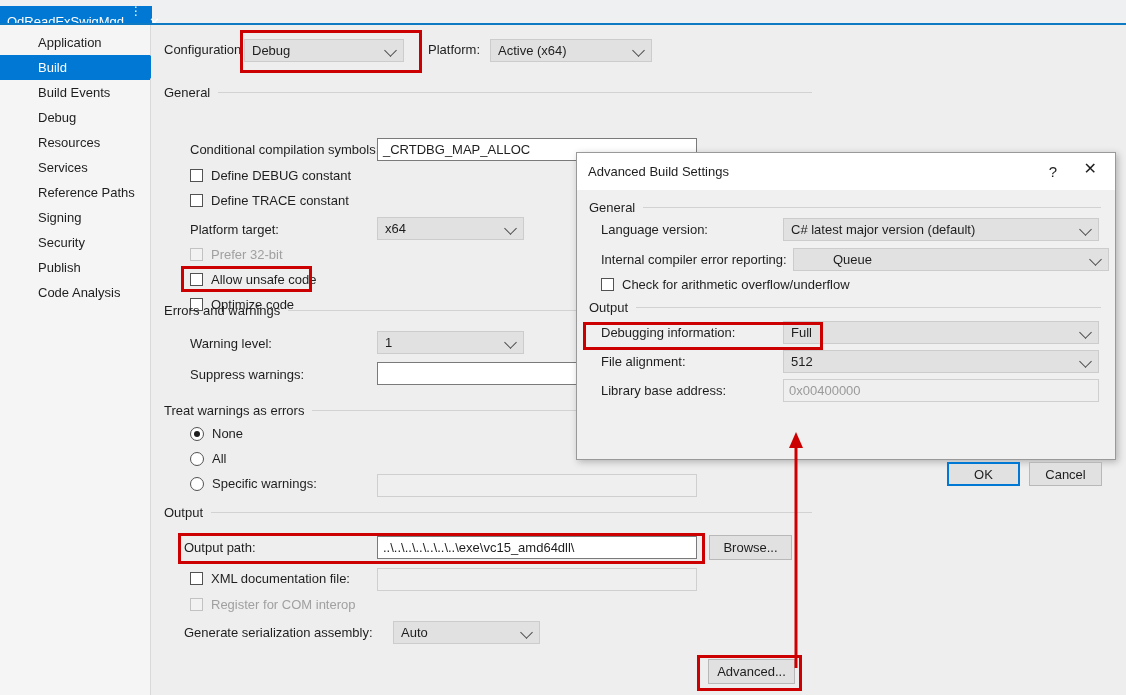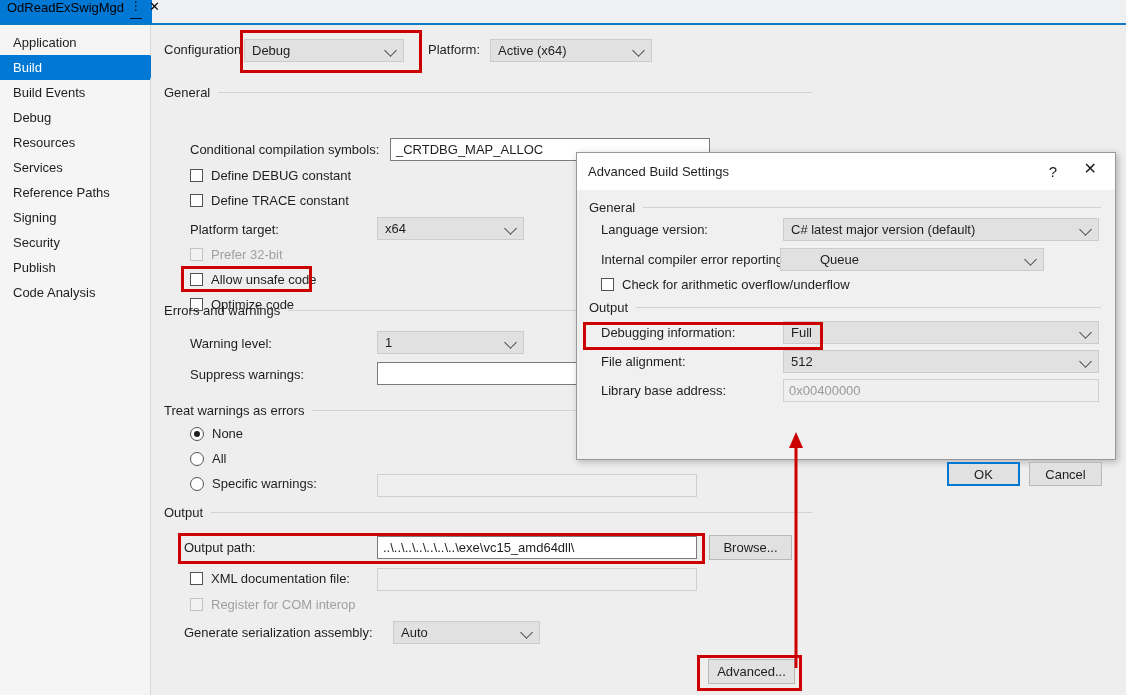--- a/index.html
+++ b/index.html
@@ -5,32 +5,32 @@
   html,body{margin:0;padding:0;}
   body{
     width:1126px;height:695px;position:relative;overflow:hidden;
     background:#eeeeee;
     font-family:"Liberation Sans","DejaVu Sans",sans-serif;
     font-size:13px;color:#1e1e1e;
     -webkit-font-smoothing:antialiased;
   }
   
   #topstrip{position:absolute;left:0;top:0;width:1126px;height:25px;background:#eff0f1;}
-  #tab{position:absolute;left:0;top:0;width:152px;height:23px;background:#0078d4;color:#000000;
-       display:flex;align-items:flex-start;box-sizing:border-box;padding-left:7px;}
+  #tab{position:absolute;left:0;top:6px;width:152px;height:23px;background:#0078d4;color:#ffffff;
+       display:flex;align-items:flex-end;box-sizing:border-box;padding-left:7px;}
   #tab .ttl{font-size:13px;white-space:nowrap;}
   #tab .pin{margin-left:6px;font-size:12px;line-height:1;}
   #tab .cls{margin-left:7px;font-size:13px;line-height:1;}
   #tabline{position:absolute;left:0;top:23px;width:1126px;height:2px;background:#0e7ac4;}
   #ghost{position:absolute;left:160px;top:6px;font-size:11px;color:#dde6ef;letter-spacing:1px;}
 
   
   #sidebar{position:absolute;left:0;top:25px;width:150px;height:670px;background:#f5f5f5;
            border-right:1px solid #d9d9d9;}
-  #sidebar .sb-item{height:25px;display:flex;align-items:center;padding-left:13px;
+  #sidebar .sb-item{height:25px;display:flex;align-items:center;padding-left:38px;
            font-size:13px;color:#1e1e1e;position:relative;box-sizing:border-box;}
   #sidebar .sb-item.sel{background:#0078d4;color:#ffffff;}
   #sidebar .sb-item.sel:after{content:"";position:absolute;right:-9px;top:0;width:0;height:0;
            border-top:12.5px solid transparent;border-bottom:12.5px solid transparent;
            border-left:9px solid #0078d4;}
   #sbtop{height:5px;}
 
   
   #main{position:absolute;left:151px;top:25px;width:975px;height:670px;background:#eeeeee;}
 
@@ -153,21 +153,21 @@
   </div>
 
   <div class="grp" style="left:13px;top:60px;width:648px;">
     <span class="gt">General</span>
     <span class="gl" style="flex:1;"></span>
   </div>
 
   <div class="row" style="left:39px;top:117px;">
     <span class="lbl">Conditional compilation symbols:</span>
   </div>
-  <div class="tbox" style="position:absolute;left:239px;top:113px;width:320px;">
+  <div class="tbox" style="position:absolute;left:226px;top:113px;width:320px;">
     <span>_CRTDBG_MAP_ALLOC</span>
   </div>
 
   <div class="row" style="left:39px;top:143px;">
     <span class="cbx"></span>
     <span class="lbl cbxlbl">Define DEBUG constant</span>
   </div>
   <div class="row" style="left:39px;top:168px;">
     <span class="cbx"></span>
     <span class="lbl cbxlbl">Define TRACE constant</span>
@@ -292,21 +292,21 @@
       <span class="lbl">Language version:</span>
     </div>
     <div class="combo" style="position:absolute;left:206px;top:28px;width:316px;">
       <span>C# latest major version (default)</span>
       <span class="chev"></span>
     </div>
 
     <div class="row" style="left:24px;top:62px;">
       <span class="lbl">Internal compiler error reporting:</span>
     </div>
-    <div class="combo" style="position:absolute;left:203px;top:58px;width:264px;padding-left:39px;">
+    <div class="combo" style="position:absolute;left:216px;top:58px;width:316px;padding-left:39px;">
       <span>Queue</span>
       <span class="chev"></span>
     </div>
 
     <div class="row" style="left:24px;top:87px;">
       <span class="cbx"></span>
       <span class="lbl cbxlbl">Check for arithmetic overflow/underflow</span>
     </div>
 
     <div class="grp" style="left:12px;top:110px;width:512px;">

